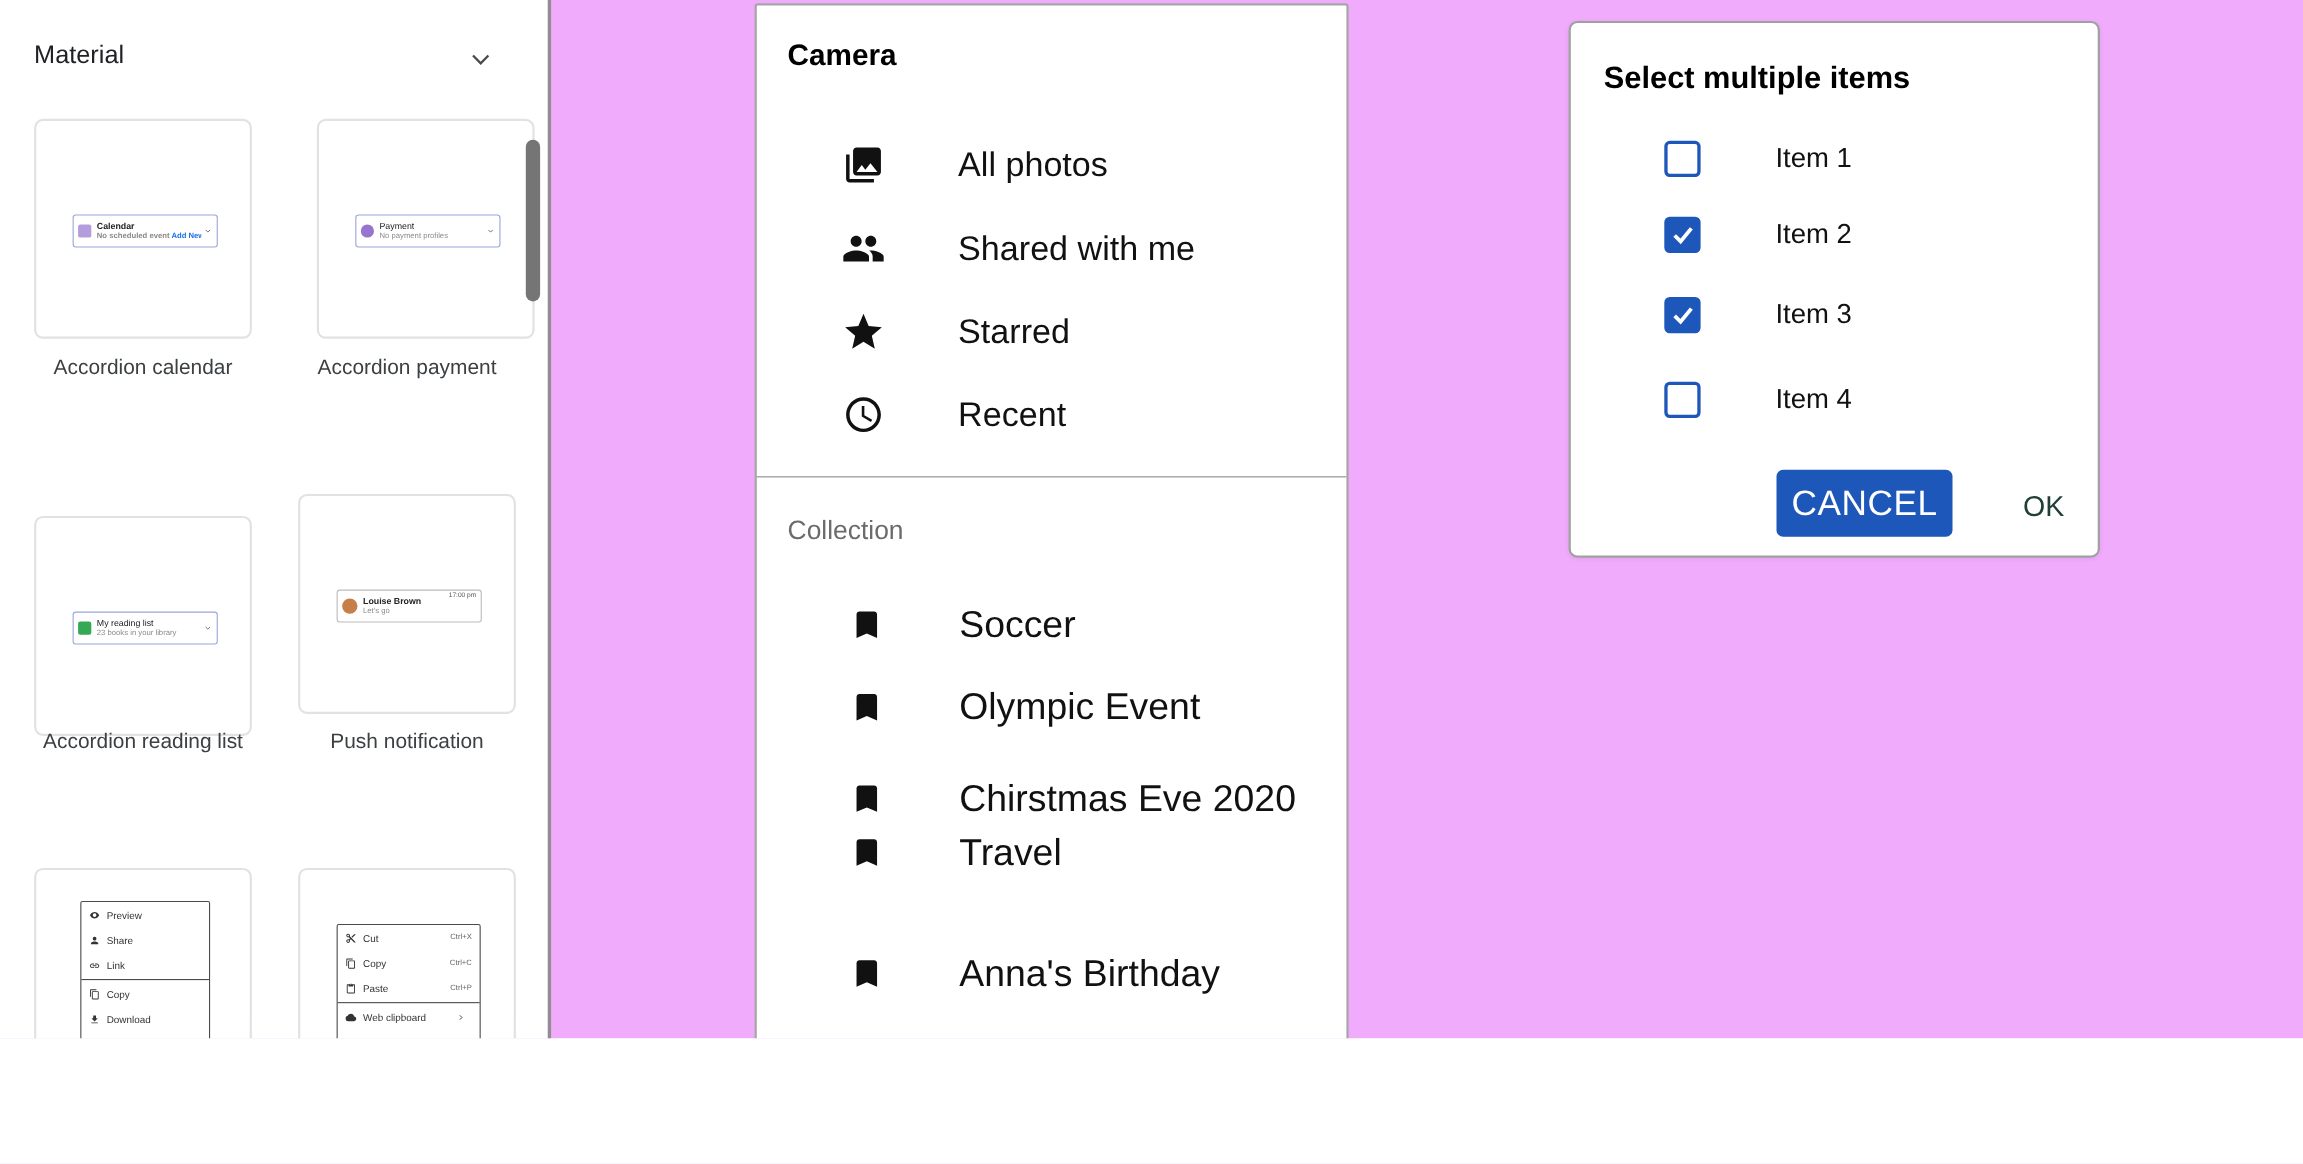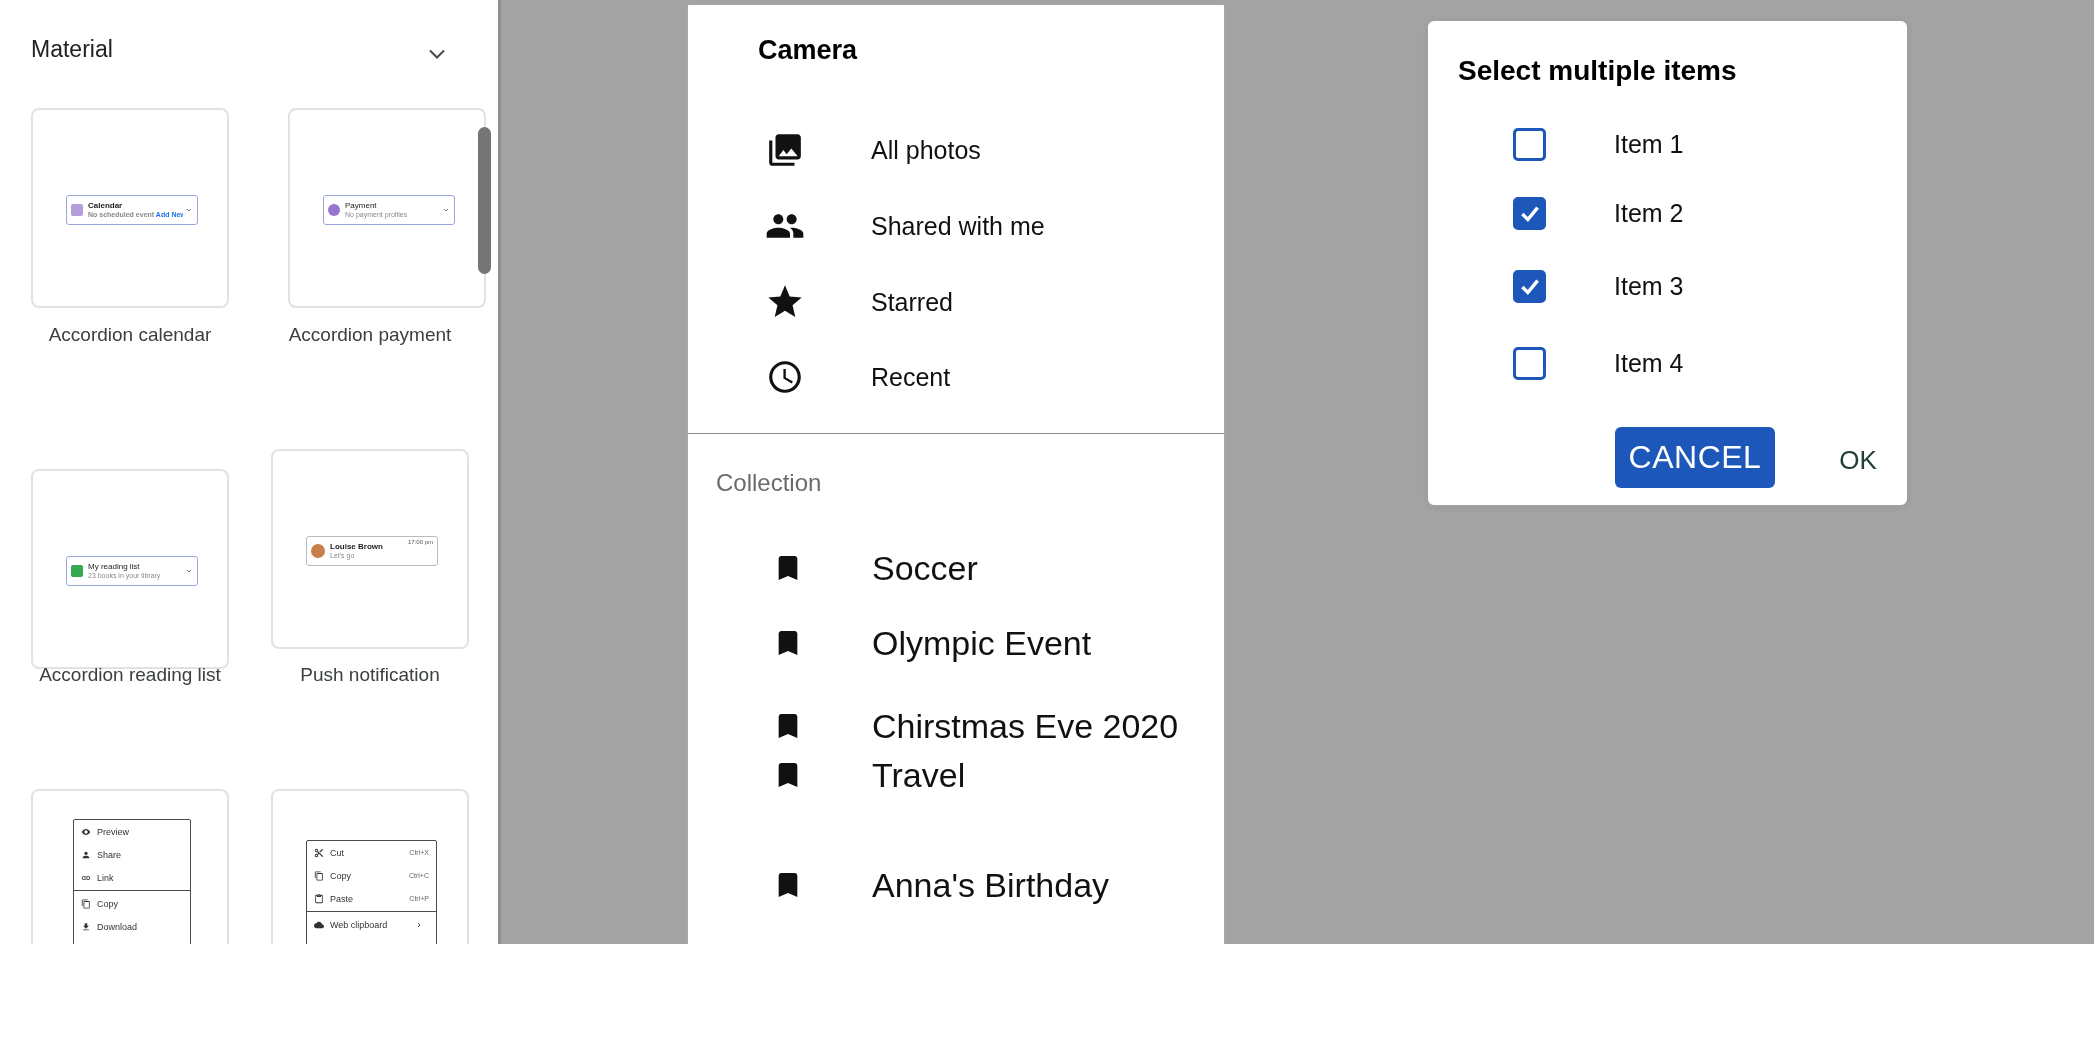--- a/index.html
+++ b/index.html
@@ -1,16 +1,16 @@
 <!DOCTYPE html>
 <html style="--blue: #1d57ba; --slider-blue: #55a0e8; --ok-text: #1f4037;"><head>
 <meta charset="utf-8">
 <style>
   html,body{margin:0;padding:0;background:#fff;}
-  #screen{position:relative;width:2094px;height:944px;background:#a3a3a3;
+  #screen{position:relative;width:2094px;height:944px;background:#f0abfc;
     font-family:"Liberation Sans",sans-serif;overflow:hidden;color:#202124;}
   :root{--blue:#1d57ba;--slider-blue:#55a0e8;--ok-text:#1f4037;}
 
   
   .sidebar{position:absolute;left:0;top:0;width:498px;height:1058px;background:#fff;z-index:20;}
   .sidebar-divider{position:absolute;left:498px;top:0;width:3px;height:1058px;background:#8f8f8f;z-index:21;}
   .panel-header{position:absolute;left:31px;top:36px;font-size:23px;color:#202124;}
   .chev-btn{position:absolute;left:423px;top:40px;width:28px;height:28px;cursor:pointer;}
   .scroll-thumb{position:absolute;left:478px;top:127px;width:13px;height:147px;background:#757575;border-radius:7px;}
   .card{position:absolute;width:198px;height:200px;background:#fff;border:2px solid #e2e2e2;border-radius:8px;box-sizing:border-box;}
@@ -28,24 +28,24 @@
   .mrow{display:flex;align-items:center;height:23px;padding:0 7px;font-size:9px;color:#333;}
   .mrow svg{flex:none;margin-right:6px;}
   .mrow .sc{margin-left:auto;font-size:7px;color:#666;}
   .mdiv{height:0;border-top:1px solid #4a4a4a;margin:1px 0;}
   .side-toolbar{position:absolute;left:0;top:995px;width:498px;height:63px;background:#efefef;z-index:22;}
   .tool-btn{position:absolute;top:14px;width:36px;height:36px;cursor:pointer;color:#2e2e2e;}
 
   
   .camera-panel{position:absolute;left:686px;top:3px;width:540px;height:1021px;background:#fff;
     border:2px solid #a6a6a6;border-radius:3px;box-sizing:border-box;z-index:1;}
-  .camera-title{position:absolute;left:28px;top:30px;font-size:27px;font-weight:700;color:#000;margin-left:42px;}
+  .camera-title{position:absolute;left:28px;top:30px;font-size:27px;font-weight:700;color:#000;}
   .menu-row{position:absolute;left:0;width:538px;height:48px;display:flex;align-items:center;cursor:pointer;}
   .menu-icon{position:absolute;left:72px;width:50px;display:flex;justify-content:center;color:#111;}
-  .menu-label{position:absolute;left:183px;font-size:25px;color:#111;}
+  .menu-label{position:absolute;left:183px;font-size:31px;color:#111;}
   .panel-divider{position:absolute;left:0;top:428px;width:536px;height:0;border-top:1.5px solid #8a8a8a;}
   .section-label{position:absolute;left:28px;top:464px;font-size:24px;color:#6b6b6b;}
   .coll-row{position:absolute;left:0;width:538px;height:44px;display:flex;align-items:center;cursor:pointer;}
   .coll-icon{position:absolute;left:82px;width:36px;display:flex;justify-content:center;color:#111;}
   .coll-label{position:absolute;left:184px;font-size:34px;color:#111;}
 
   
   .dialog{position:absolute;left:1426px;top:19px;width:483px;height:488px;background:#fff;
     border:2px solid #a0a0a0;border-radius:8px;box-sizing:border-box;z-index:2;box-shadow:0 1px 5px rgba(0,0,0,0.06);}
   .dialog-title{position:absolute;left:30px;top:34px;font-size:28px;font-weight:700;color:#000;}

